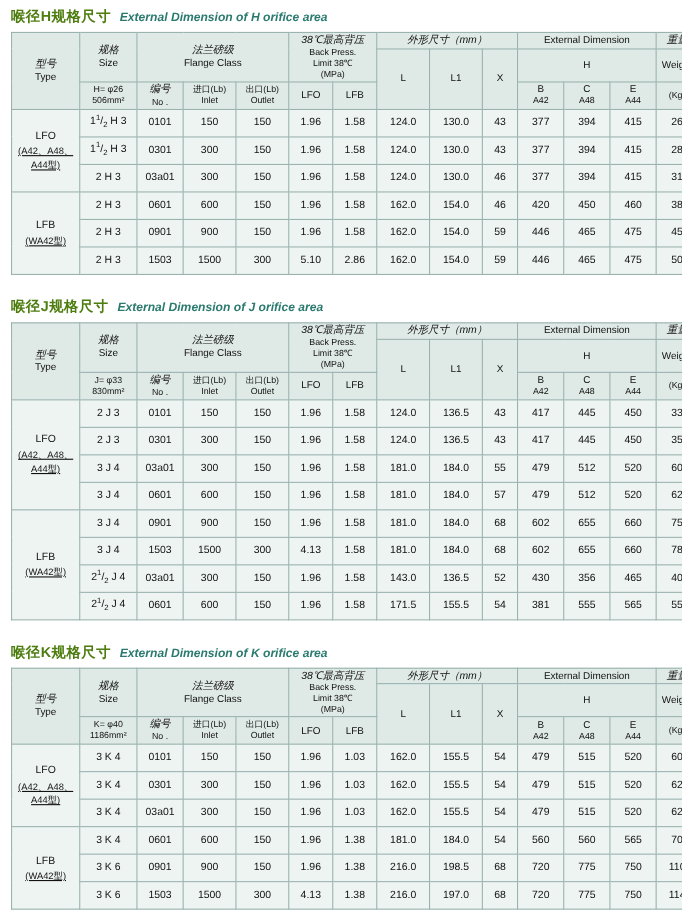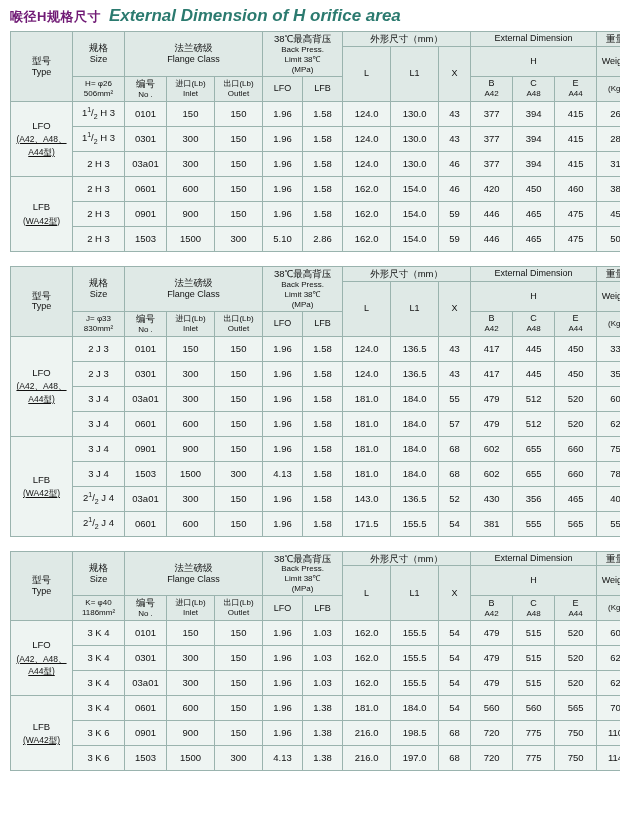--- a/index.html
+++ b/index.html
@@ -13,26 +13,26 @@
   .section{margin:0 0 14px 0;}
   .sec-head{
     display:flex;
     align-items:baseline;
     gap:8px;
     padding:6px 10px 5px 10px;
   }
   .sec-head .cn{
     font-size:13px;
     font-weight:bold;
-    color:#701a75;
+    color:#4d7c0f;
     letter-spacing:0.5px;
     white-space:nowrap;
   }
   .sec-head .en{
-    font-size:17px;
+    font-size:11px;
     font-weight:bold;
     font-style:italic;
     color:#2b7a6f;
     white-space:nowrap;
   }
   table.spec{
     border-collapse:collapse;
     width:600px;
     margin:0 10px;
     table-layout:fixed;
@@ -44,21 +44,21 @@
     vertical-align:middle;
     padding:1px 1px;
     line-height:1.25;
     font-weight:normal;
   }
   thead td{
     background:#dfe9e6;
     font-size:9px;
     color:#111;
   }
-  .hdr-cn{display:block;font-size:9.5px;}
+  .hdr-cn{display:block;font-size:9.5px;font-style:italic;}
   .hdr-en{display:block;font-size:9px;}
   .hdr-sm{display:block;font-size:8px;}
   tbody td{
     background:#eef4f2;
     height:22px;
     font-size:9.5px;
   }
   tbody td.type{
     background:#eef4f2;
     font-size:9.5px;
@@ -282,20 +282,24 @@
               <td>59</td>
               <td>446</td>
               <td>465</td>
               <td>475</td>
               <td>50</td>
             </tr>
           </tbody>
         </table>
       </div>
       <div class="section">
+        <div class="sec-head">
+          <span class="cn">喉径J规格尺寸</span>
+          <span class="en">External Dimension of J orifice area</span>
+        </div>
         <table class="spec">
           <colgroup>
             <col style="width: 62px;">
             <col style="width: 52px;">
             <col style="width: 42px;">
             <col style="width: 48px;">
             <col style="width: 48px;">
             <col style="width: 40px;">
             <col style="width: 40px;">
             <col style="width: 48px;">
@@ -520,20 +524,24 @@
               <td>54</td>
               <td>381</td>
               <td>555</td>
               <td>565</td>
               <td>55</td>
             </tr>
           </tbody>
         </table>
       </div>
       <div class="section">
+        <div class="sec-head">
+          <span class="cn">喉径K规格尺寸</span>
+          <span class="en">External Dimension of K orifice area</span>
+        </div>
         <table class="spec">
           <colgroup>
             <col style="width: 62px;">
             <col style="width: 52px;">
             <col style="width: 42px;">
             <col style="width: 48px;">
             <col style="width: 48px;">
             <col style="width: 40px;">
             <col style="width: 40px;">
             <col style="width: 48px;">

